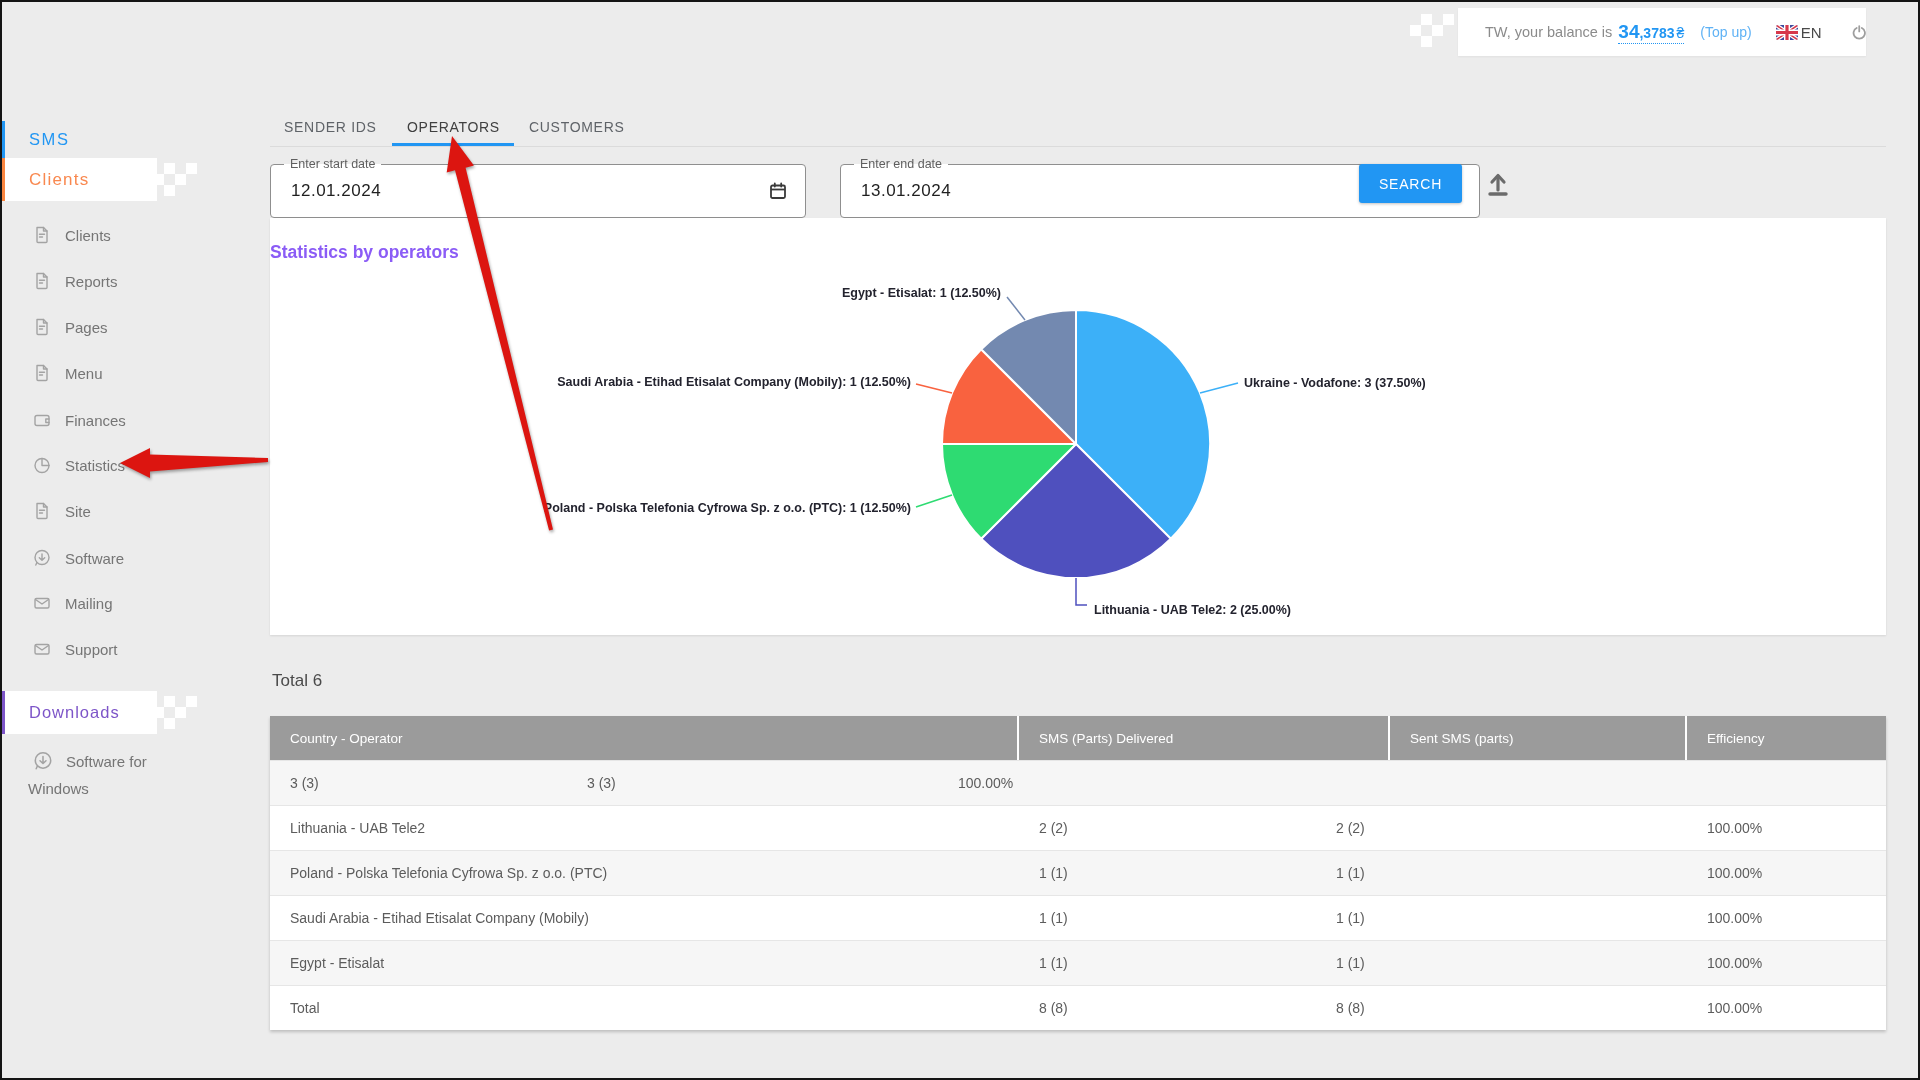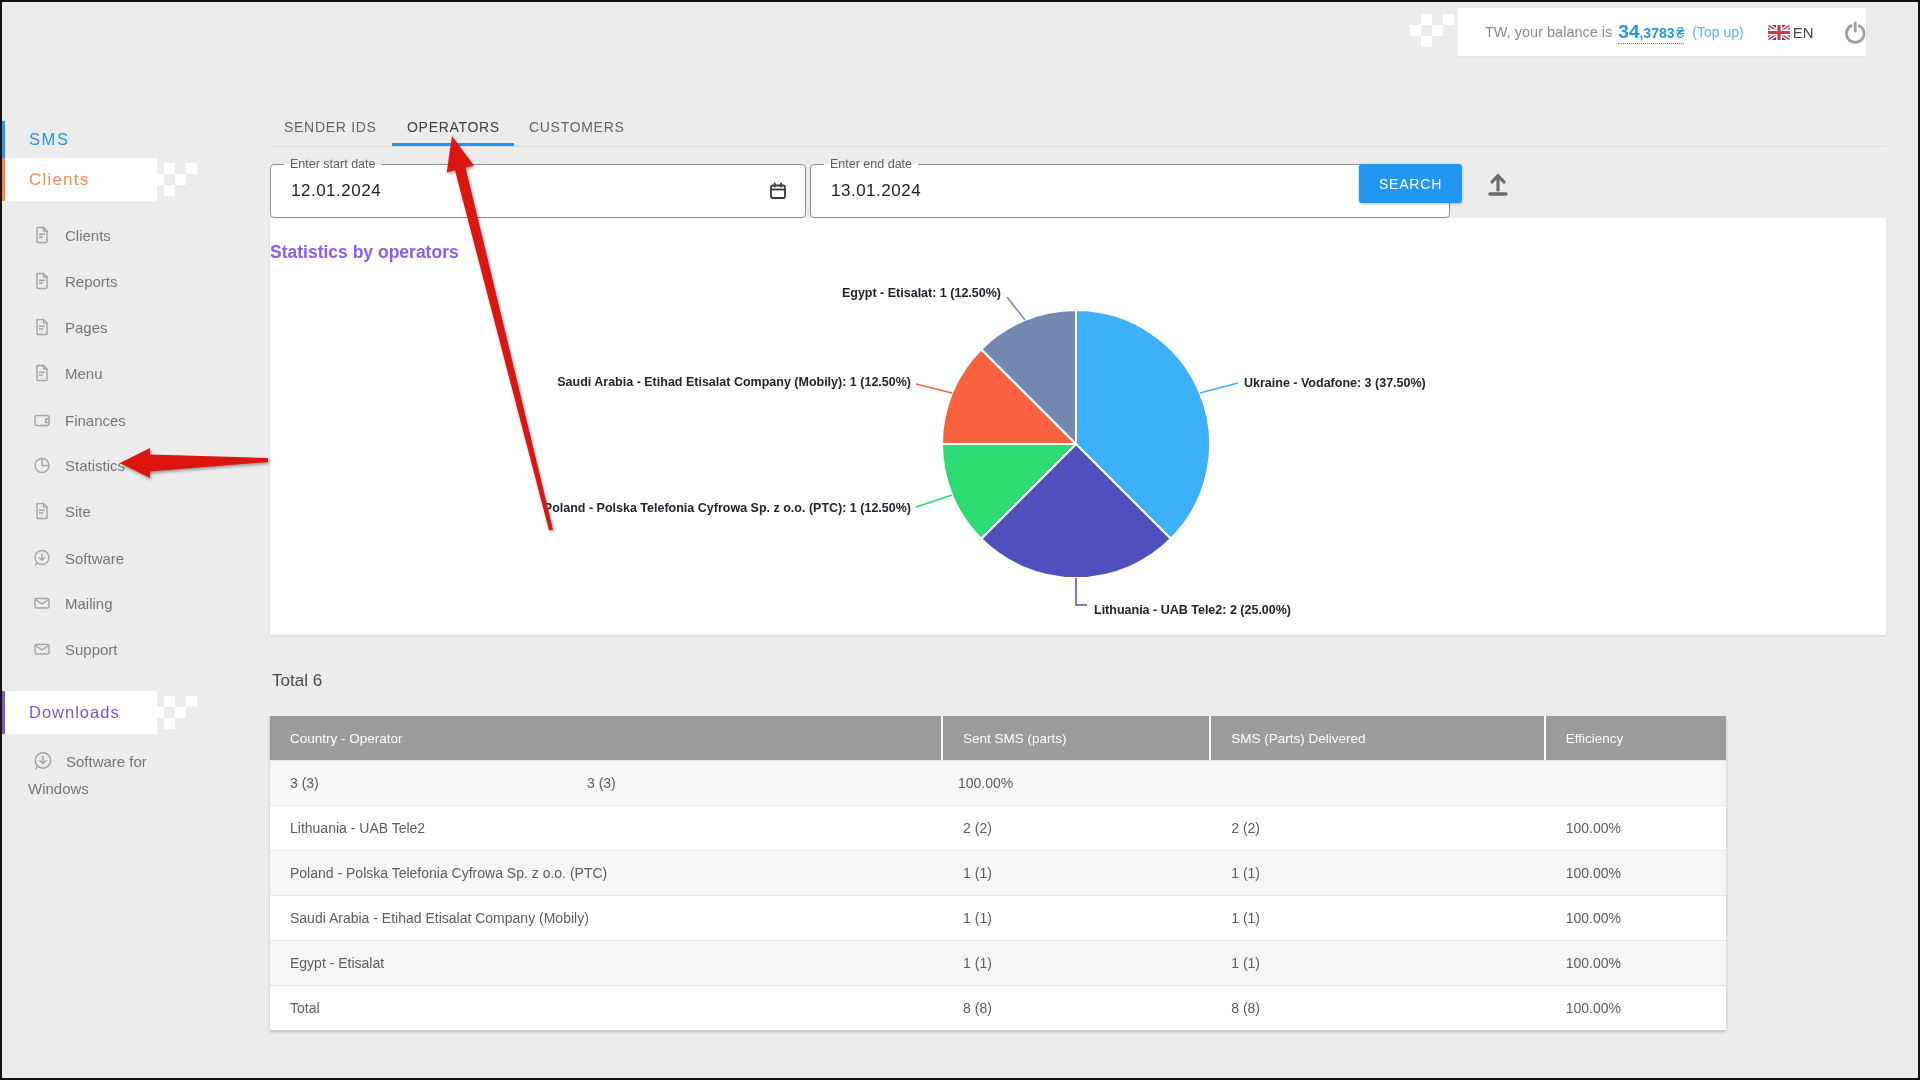--- a/index.html
+++ b/index.html
@@ -3,21 +3,21 @@
 <meta charset="utf-8">
 <style>
   *{margin:0;padding:0;box-sizing:border-box}
   html,body{width:1920px;height:1080px}
   body{background:#ECECEC;font-family:"Liberation Sans",sans-serif;position:relative;overflow:hidden}
   .frame{position:absolute;inset:0;border:2px solid #141414;pointer-events:none;z-index:99}
 
   
   .topbar{position:absolute;left:1458px;top:8px;width:408px;height:48px;background:#fff;display:flex;align-items:center;padding-left:27px;box-shadow:0 1px 2px rgba(0,0,0,.05)}
   .bal-prefix{color:#8B8B8B;font-size:14.5px;white-space:nowrap}
-  .bal-num{color:#2196F3;font-weight:bold;border-bottom:1px dotted #2196F3;margin:0 4px 0 6px;white-space:nowrap;cursor:pointer}
+  .bal-num{color:#2196F3;font-weight:bold;border-bottom:1px dotted #2196F3;margin:0 12px 0 6px;white-space:nowrap;cursor:pointer}
   .bal-int{font-size:19px}
   .bal-frac{font-size:14px}
   .bal-cur{font-size:14px;font-weight:normal;margin-left:2px}
   .topup{color:#5FB2F5;font-size:14px;margin-left:4px;cursor:pointer;white-space:nowrap}
   .lang{display:flex;align-items:center;margin-left:24px;gap:3px;color:#4A4A4A;font-size:15px;cursor:pointer}
   .flag{width:22px;height:15px;border-radius:2px;overflow:hidden;flex:0 0 auto}
   .power{margin-left:30px;width:30px;height:30px;cursor:pointer}
 
   
   .decor{position:absolute;width:48px;height:34px;pointer-events:none}
@@ -64,21 +64,21 @@
   .pie-svg{position:absolute;left:0;top:0;width:1616px;height:417px}
   .plabel{position:absolute;font-size:12.5px;font-weight:bold;color:#23232E;white-space:nowrap;line-height:16px}
   #pl-ukraine{left:974px;top:157px}
   #pl-lithuania{left:824px;top:384px}
   #pl-egypt{left:731px;top:67px}
   #pl-saudi{left:641px;top:156px}
   #pl-poland{left:641px;top:282px}
 
   
   .total-heading{position:absolute;left:272px;top:671px;font-size:17px;color:#4A4A4A}
-  .stats-table{position:absolute;left:270px;top:716px;width:1456px;background:#fff;box-shadow:0 2px 3px rgba(0,0,0,.2)}
+  .stats-table{position:absolute;left:270px;top:716px;width:1616px;background:#fff;box-shadow:0 2px 3px rgba(0,0,0,.2)}
   .thead{display:flex;height:44px;background:#9B9B9B}
   .th{color:#fff;font-size:13.5px;display:flex;align-items:center;padding-left:20px;border-right:2px solid #fff}
   .th:last-child{border-right:none}
   .trow{display:flex;height:45px;border-top:1px solid #E6E6E6;background:#fff}
   .tbody .trow:nth-child(odd){background:#F6F6F6}
   .tcell{display:flex;align-items:center;padding-left:20px;font-size:14px;color:#5C5C5C}
   .c0{width:749px}.c1{width:297px}.c2{width:371px}.c3{width:199px}
 
   
   .arrows{position:absolute;left:0;top:0;width:1920px;height:1080px;pointer-events:none;z-index:50}
@@ -234,21 +234,21 @@
 
 <div class="dfield" style="left:270px;width:536px">
   <span class="dlabel">Enter start date</span>
   <span class="dvalue">12.01.2024</span>
   <svg class="cal" viewBox="0 0 20 20">
       <rect x="3" y="4.5" width="14" height="12.5" rx="1.5" fill="none" stroke="#3A3A3A" stroke-width="1.8"></rect>
       <path d="M3,8.5 H17" stroke="#3A3A3A" stroke-width="1.8"></path>
       <path d="M6.8,2.5 v3 M13.2,2.5 v3" stroke="#3A3A3A" stroke-width="1.8" stroke-linecap="round"></path>
     </svg>
 </div>
-<div class="dfield" style="left:810px;width:640px">
+<div class="dfield" style="left:840px;width:640px">
   <span class="dlabel">Enter end date</span>
   <span class="dvalue">13.01.2024</span>
   <svg class="cal" viewBox="0 0 20 20">
       <rect x="3" y="4.5" width="14" height="12.5" rx="1.5" fill="none" stroke="#3A3A3A" stroke-width="1.8"></rect>
       <path d="M3,8.5 H17" stroke="#3A3A3A" stroke-width="1.8"></path>
       <path d="M6.8,2.5 v3 M13.2,2.5 v3" stroke="#3A3A3A" stroke-width="1.8" stroke-linecap="round"></path>
     </svg>
 </div>
 <button class="search-btn">SEARCH</button>
 <svg class="upload" viewBox="0 0 28 28">
@@ -277,22 +277,22 @@
   <div class="plabel" id="pl-saudi" style="transform:translateX(-100%)">Saudi Arabia - Etihad Etisalat Company (Mobily): 1 (12.50%)</div>
   <div class="plabel" id="pl-poland" style="transform:translateX(-100%)">Poland - Polska Telefonia Cyfrowa Sp. z o.o. (PTC): 1 (12.50%)</div>
   <div class="plabel" id="pl-ukraine">Ukraine - Vodafone: 3 (37.50%)</div>
   <div class="plabel" id="pl-lithuania">Lithuania - UAB Tele2: 2 (25.00%)</div>
 </div>
 
 <div class="total-heading">Total 6</div>
 <div class="stats-table">
   <div class="thead">
     <div class="th c0">Country - Operator</div>
+    <div class="th c2">SMS (Parts) Delivered</div>
     <div class="th c1">Sent SMS (parts)</div>
-    <div class="th c2">SMS (Parts) Delivered</div>
     <div class="th c3">Efficiency</div>
   </div>
   <div class="tbody">
       <div class="trow">
         <div class="tcell c1">3 (3)</div>
         <div class="tcell c2">3 (3)</div>
         <div class="tcell c3">100.00%</div>
       </div>
       <div class="trow">
         <div class="tcell c0">Lithuania - UAB Tele2</div>

